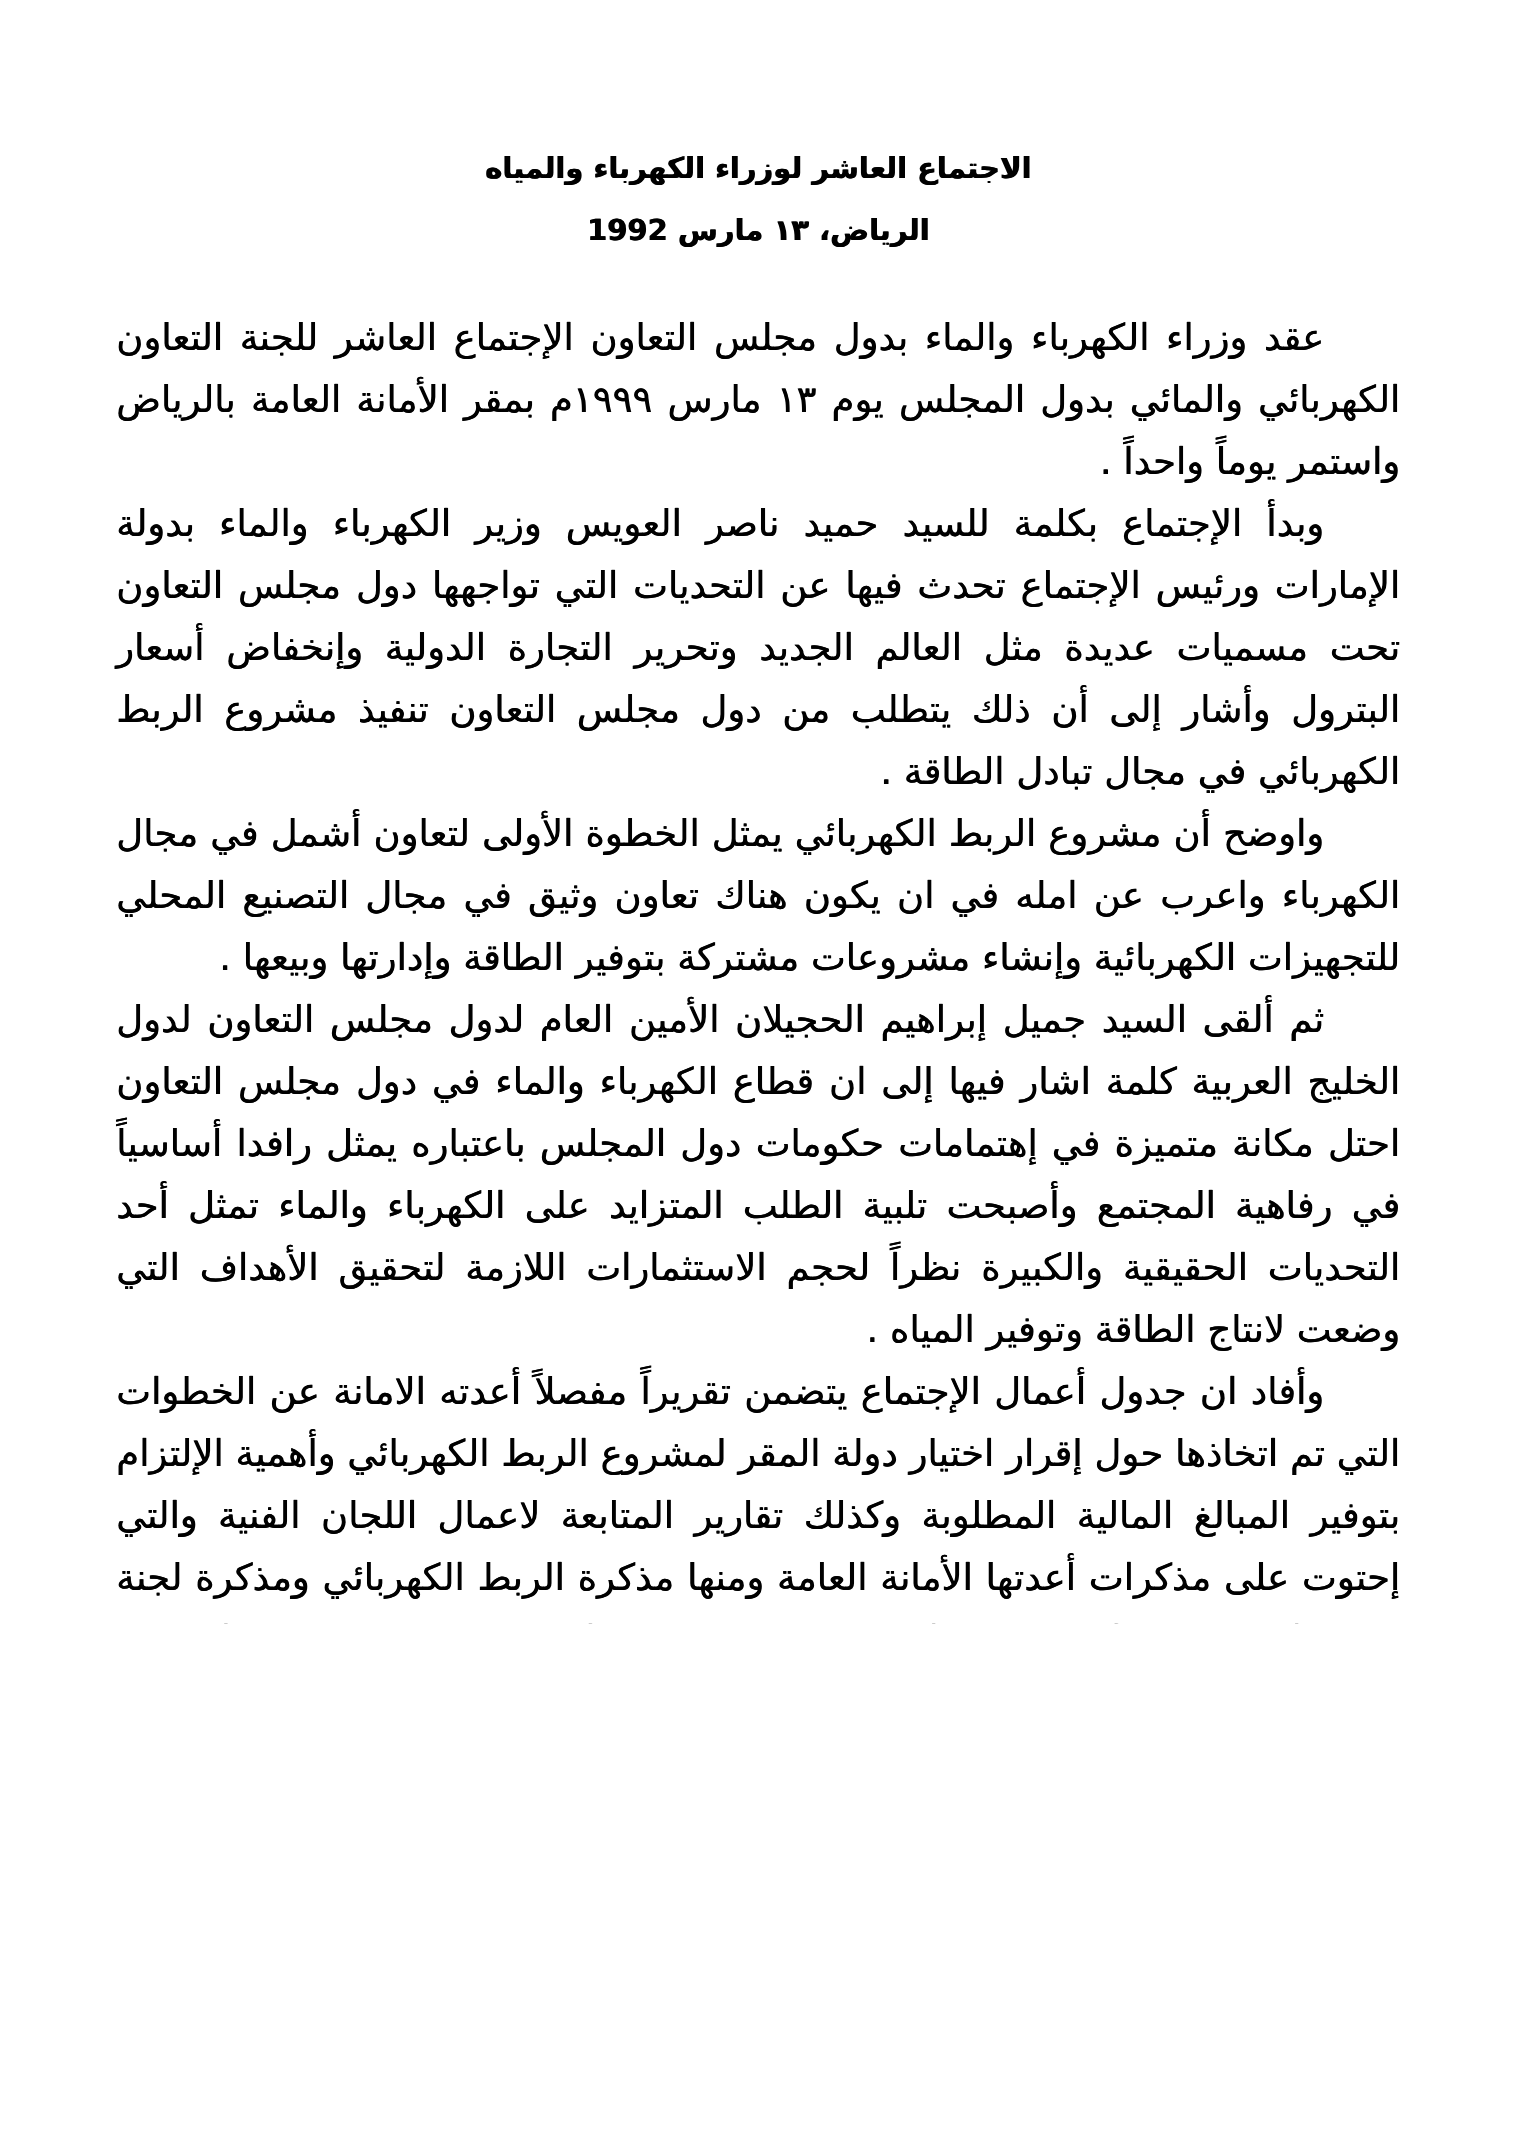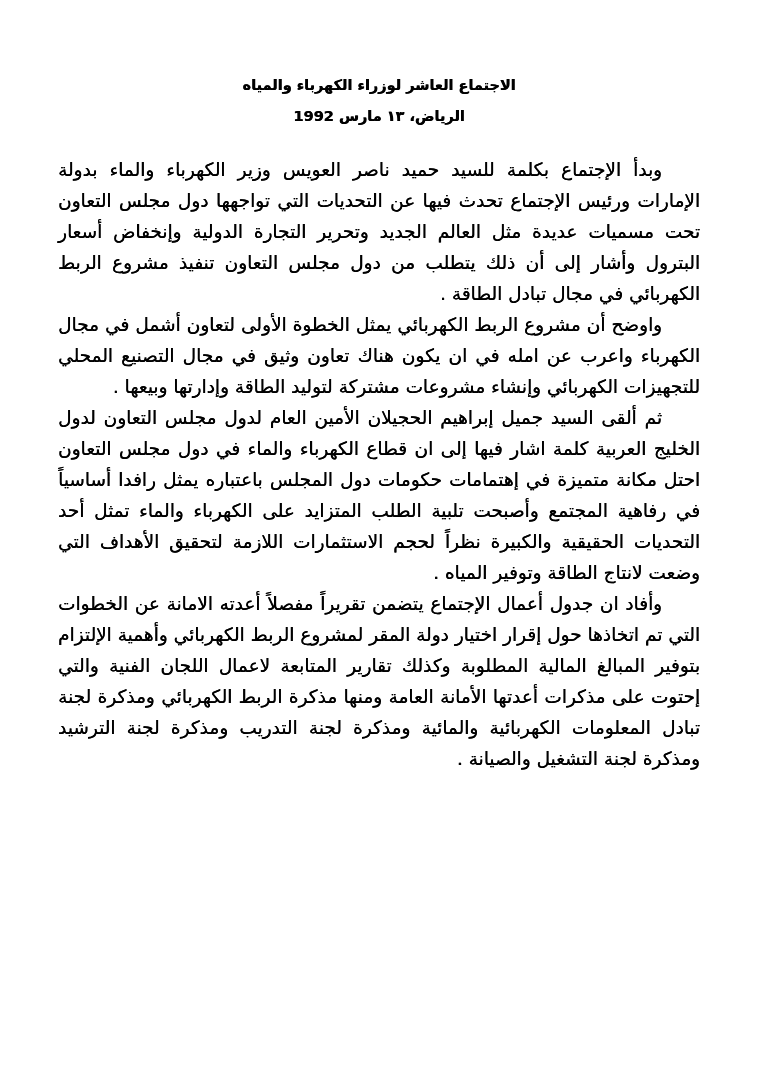--- a/index.html
+++ b/index.html
@@ -56,21 +56,22 @@
 <body>
 
 <div class="page">
 
   <div class="title-block">
     <div class="doc-title">الاجتماع العاشر لوزراء الكهرباء والمياه</div>
     <div class="doc-subtitle">الرياض، ١٣ مارس 1992</div>
   </div>
 
   <div class="body-text">
+    <p>عقد وزراء الكهرباء والماء بدول مجلس التعاون الإجتماع العاشر للجنة التعاون الكهربائي والمائي بدول المجلس يوم ١٣ مارس ١٩٩٩م بمقر الأمانة العامة بالرياض واستمر يوماً واحداً .</p>
     <p>وبدأ الإجتماع بكلمة للسيد حميد ناصر العويس وزير الكهرباء والماء بدولة الإمارات ورئيس الإجتماع تحدث فيها عن التحديات التي تواجهها دول مجلس التعاون تحت مسميات عديدة مثل العالم الجديد وتحرير التجارة الدولية وإنخفاض أسعار البترول وأشار إلى أن ذلك يتطلب من دول مجلس التعاون تنفيذ مشروع الربط الكهربائي في مجال تبادل الطاقة .</p>
-    <p>واوضح أن مشروع الربط الكهربائي يمثل الخطوة الأولى لتعاون أشمل في مجال الكهرباء واعرب عن امله في ان يكون هناك تعاون وثيق في مجال التصنيع المحلي للتجهيزات الكهربائي وإنشاء مشروعات مشتركة لتوليد الطاقة وإدارتها وبيعها .</p>
+    <p>واوضح أن مشروع الربط الكهربائي يمثل الخطوة الأولى لتعاون أشمل في مجال الكهرباء واعرب عن امله في ان يكون هناك تعاون وثيق في مجال التصنيع المحلي للتجهيزات الكهربائية وإنشاء مشروعات مشتركة بتوفير الطاقة وإدارتها وبيعها .</p>
     <p>ثم ألقى السيد جميل إبراهيم الحجيلان الأمين العام لدول مجلس التعاون لدول الخليج العربية كلمة اشار فيها إلى ان قطاع الكهرباء والماء في دول مجلس التعاون احتل مكانة متميزة في إهتمامات حكومات دول المجلس باعتباره يمثل رافدا أساسياً في رفاهية المجتمع وأصبحت تلبية الطلب المتزايد على الكهرباء والماء تمثل أحد التحديات الحقيقية والكبيرة نظراً لحجم الاستثمارات اللازمة لتحقيق الأهداف التي وضعت لانتاج الطاقة وتوفير المياه .</p>
     <p>وأفاد ان جدول أعمال الإجتماع يتضمن تقريراً مفصلاً أعدته الامانة عن الخطوات التي تم اتخاذها حول إقرار اختيار دولة المقر لمشروع الربط الكهربائي وأهمية الإلتزام بتوفير المبالغ المالية المطلوبة وكذلك تقارير المتابعة لاعمال اللجان الفنية والتي إحتوت على مذكرات أعدتها الأمانة العامة ومنها مذكرة الربط الكهربائي ومذكرة لجنة تبادل المعلومات الكهربائية والمائية ومذكرة لجنة التدريب ومذكرة لجنة الترشيد ومذكرة لجنة التشغيل والصيانة .</p>
   </div>
 
   <div class="page-number">١</div>
 
 </div>
 
 </body></html>

